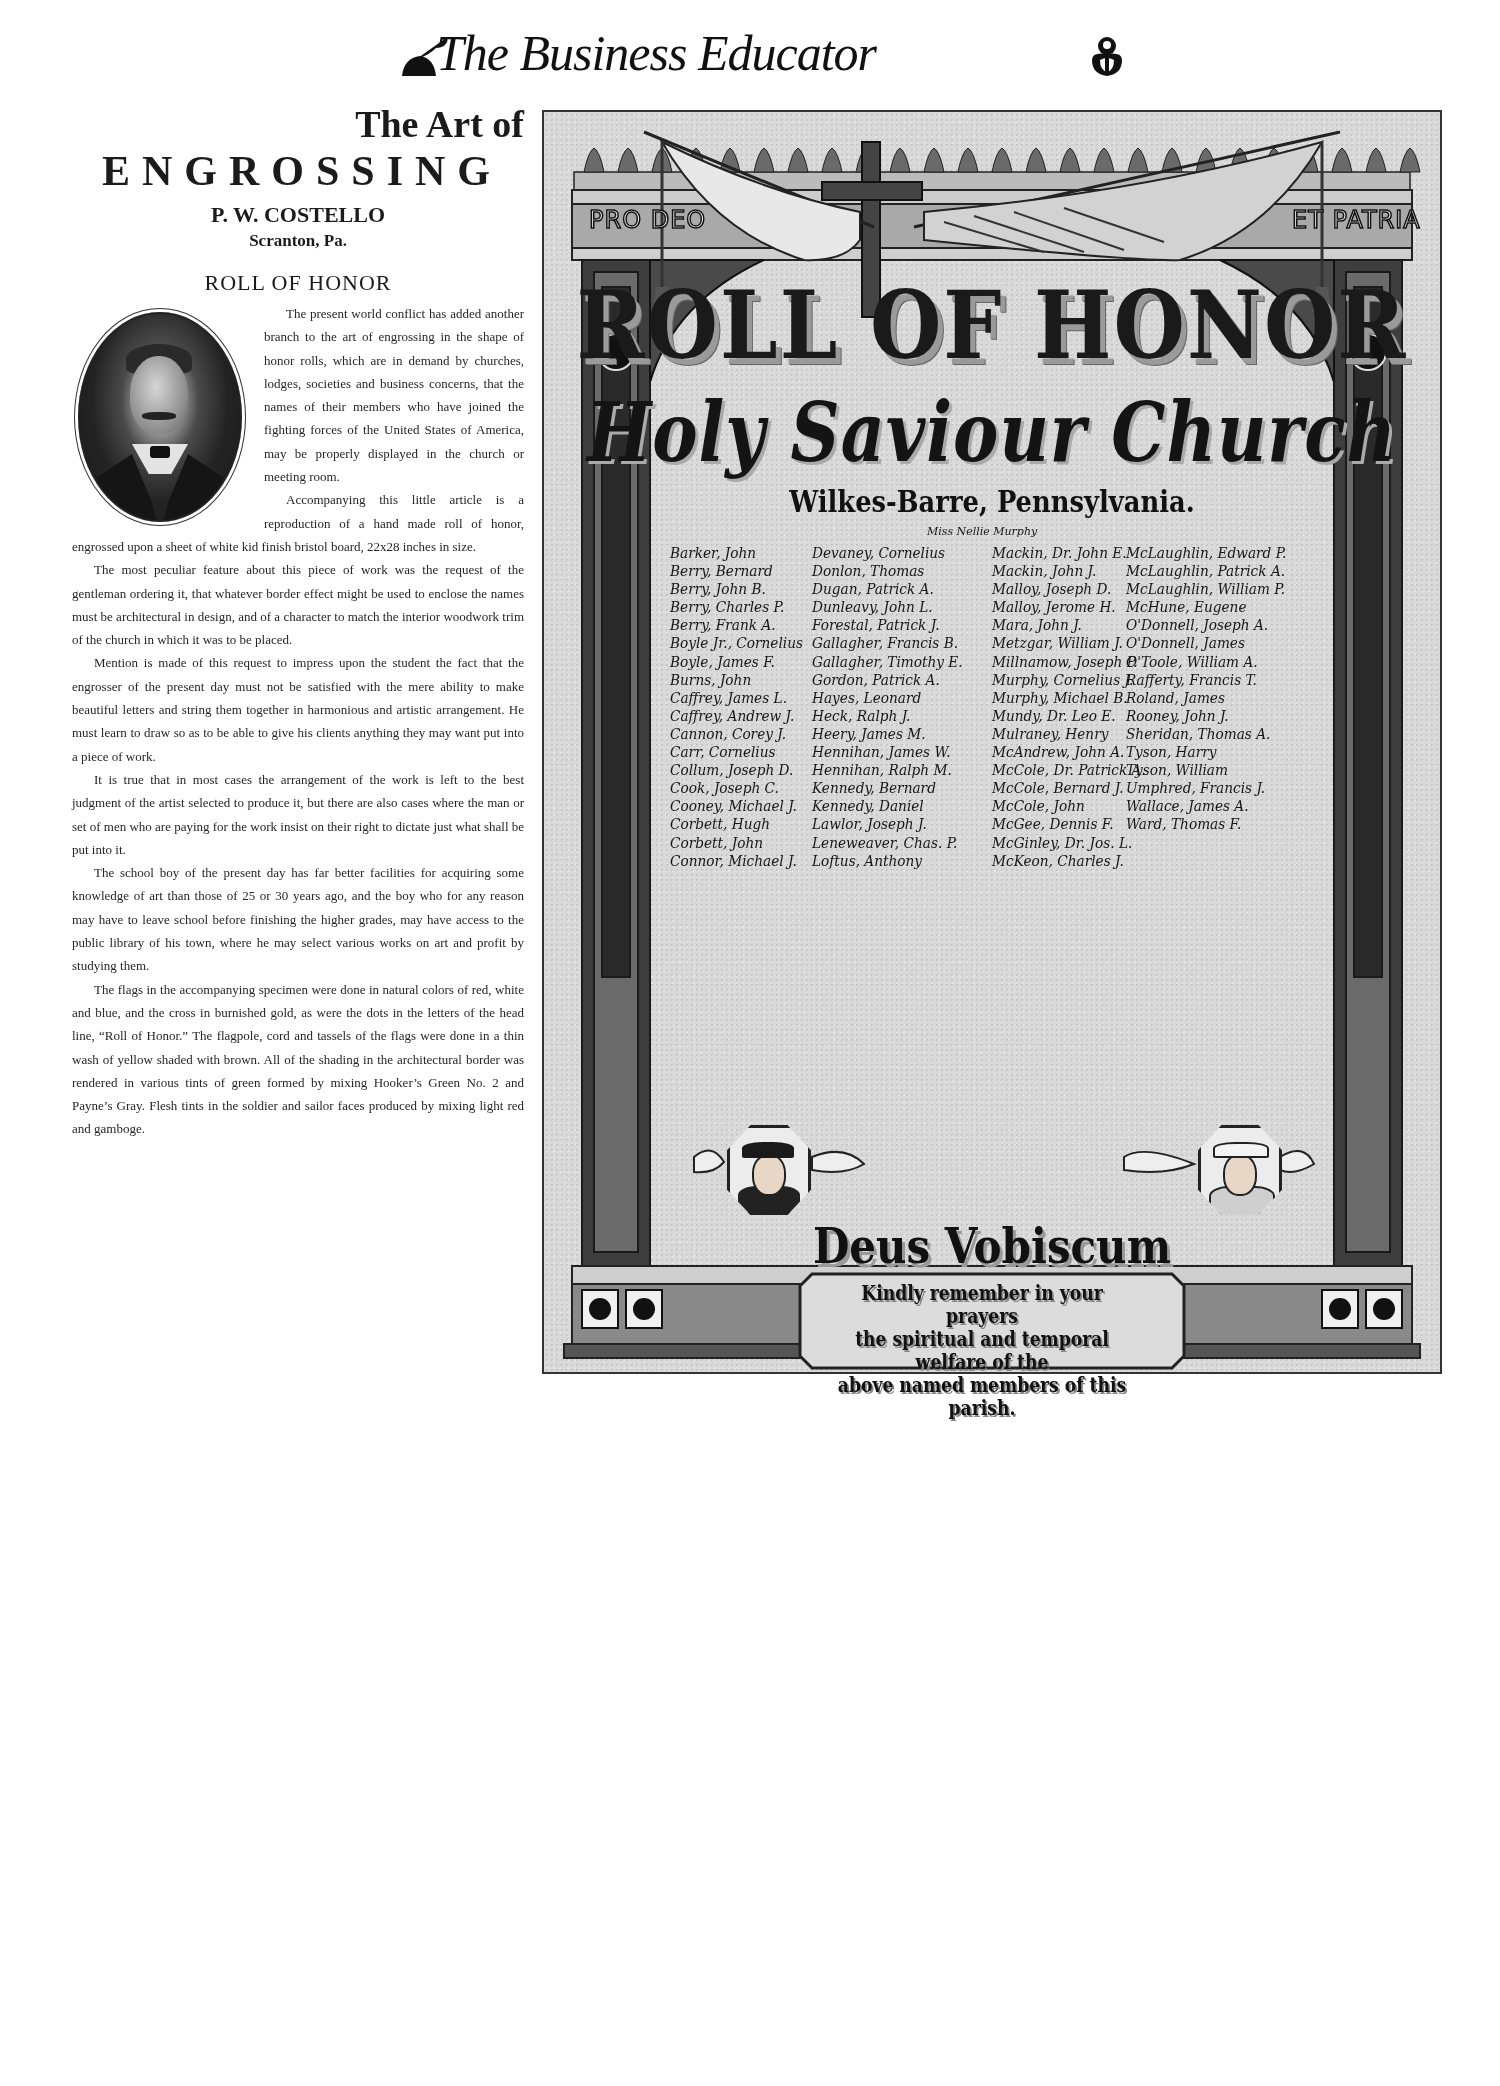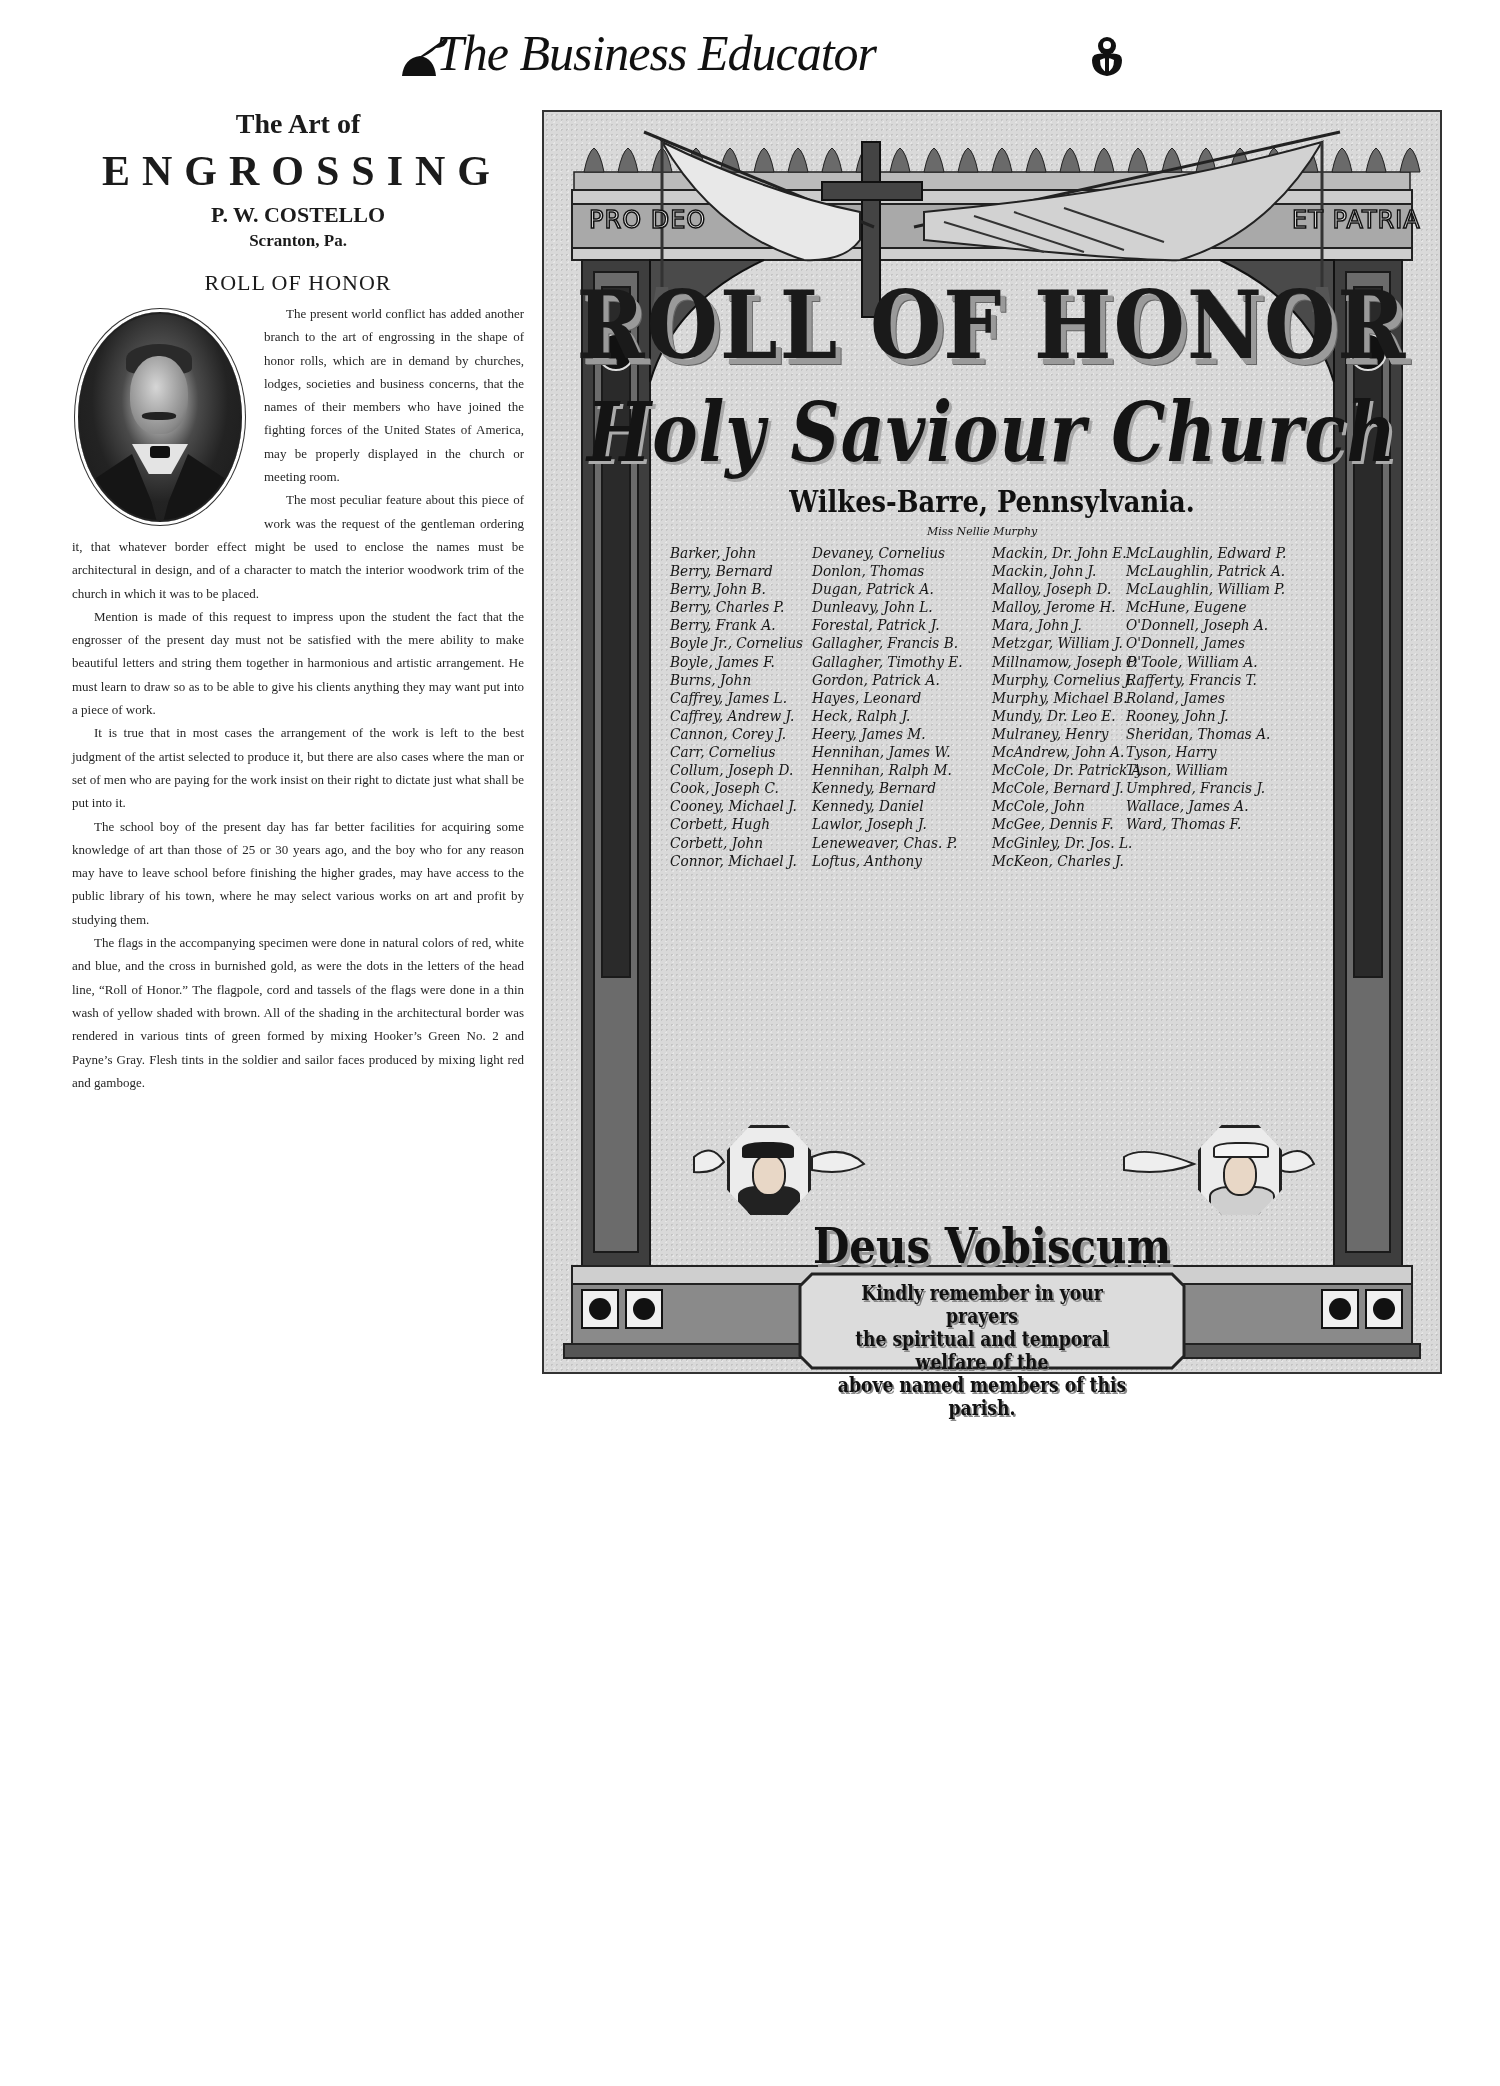--- a/index.html
+++ b/index.html
@@ -12,21 +12,21 @@
   .mast-title {
     position: absolute; left: 0; width: 1312px; top: 2px; text-align: center;
     font-family: "Liberation Serif", serif; font-style: italic; font-size: 50px;
     letter-spacing: -1px; color: #111;
   }
   .inkwell { position: absolute; left: 400px; top: 14px; width: 52px; height: 42px; }
   .emblem { position: absolute; left: 1088px; top: 12px; width: 38px; height: 44px; }
 
   
   .col { position: absolute; left: 72px; top: 100px; width: 452px; }
-  .h-pre { text-align: center; font-family: "Liberation Serif", serif; font-weight: bold; font-size: 28px; line-height: 40px; margin-top: 4px; }
+  .h-pre { text-align: right; font-family: "Liberation Serif", serif; font-weight: bold; font-size: 38px; line-height: 40px; margin-top: 4px; }
   .h-main { text-align: center; font-family: "Liberation Serif", serif; font-weight: bold; font-size: 42px; letter-spacing: 12px; line-height: 54px; margin-left: 8px; }
   .h-author { text-align: center; font-family: "Liberation Serif", serif; font-weight: bold; font-size: 22px; line-height: 30px; margin-top: 2px; }
   .h-place { text-align: center; font-family: "Liberation Serif", serif; font-weight: bold; font-size: 17px; line-height: 22px; }
   .h-sub { text-align: center; font-family: "Liberation Serif", serif; font-size: 22px; letter-spacing: 1px; line-height: 30px; margin-top: 16px; }
   .body-text {
     margin-top: 4px; font-family: "Liberation Serif", serif; font-size: 13px; line-height: 23.3px;
     text-align: justify; color: #262626;
   }
   .body-text p { margin: 0; text-indent: 22px; }
   .portrait {
@@ -110,20 +110,21 @@
 
     <div class="portrait">
       <div class="hair"></div>
         <div class="face"></div>
         <div class="mous"></div>
       <div class="coat"></div>
         <div class="collar"></div>
         <div class="tie"></div>
     </div>
     <p id="p0">The present world conflict has added another branch to the art of engrossing in the shape of honor rolls, which are in demand by churches, lodges, societies and business concerns, that the names of their members who have joined the fighting forces of the United States of America, may be properly displayed in the church or meeting room.</p>
+    <p>Accompanying this little article is a reproduction of a hand made roll of honor, engrossed upon a sheet of white kid finish bristol board, 22x28 inches in size.</p>
     <p>The most peculiar feature about this piece of work was the request of the gentleman ordering it, that whatever border effect might be used to enclose the names must be architectural in design, and of a character to match the interior woodwork trim of the church in which it was to be placed.</p>
     <p>Mention is made of this request to impress upon the student the fact that the engrosser of the present day must not be satisfied with the mere ability to make beautiful letters and string them together in harmonious and artistic arrangement.  He must learn to draw so as to be able to give his clients anything they may want put into a piece of work.</p>
     <p>It is true that in most cases the arrangement of the work is left to the best judgment of the artist selected to produce it, but there are also cases where the man or set of men who are paying for the work insist on their right to dictate just what shall be put into it.</p>
     <p>The school boy of the present day has far better facilities for acquiring some knowledge of art than those of 25 or 30 years ago, and the boy who for any reason may have to leave school before finishing the higher grades, may have access to the public library of his town, where he may select various works on art and profit by studying them.</p>
     <p>The flags in the accompanying specimen were done in natural colors of red, white and blue, and the cross in burnished gold, as were the dots in the letters of the head line, “Roll of Honor.”  The flagpole, cord and tassels of the flags were done in a thin wash of yellow shaded with brown.  All of the shading in the architectural border was rendered in various tints of green formed by mixing Hooker’s Green No. 2 and Payne’s Gray.  Flesh tints in the soldier and sailor faces produced by mixing light red and gamboge.</p>
   </div>
 </div>
 
 <div class="plate">
   <svg class="frame" width="896" height="1260" viewBox="0 0 896 1260">

